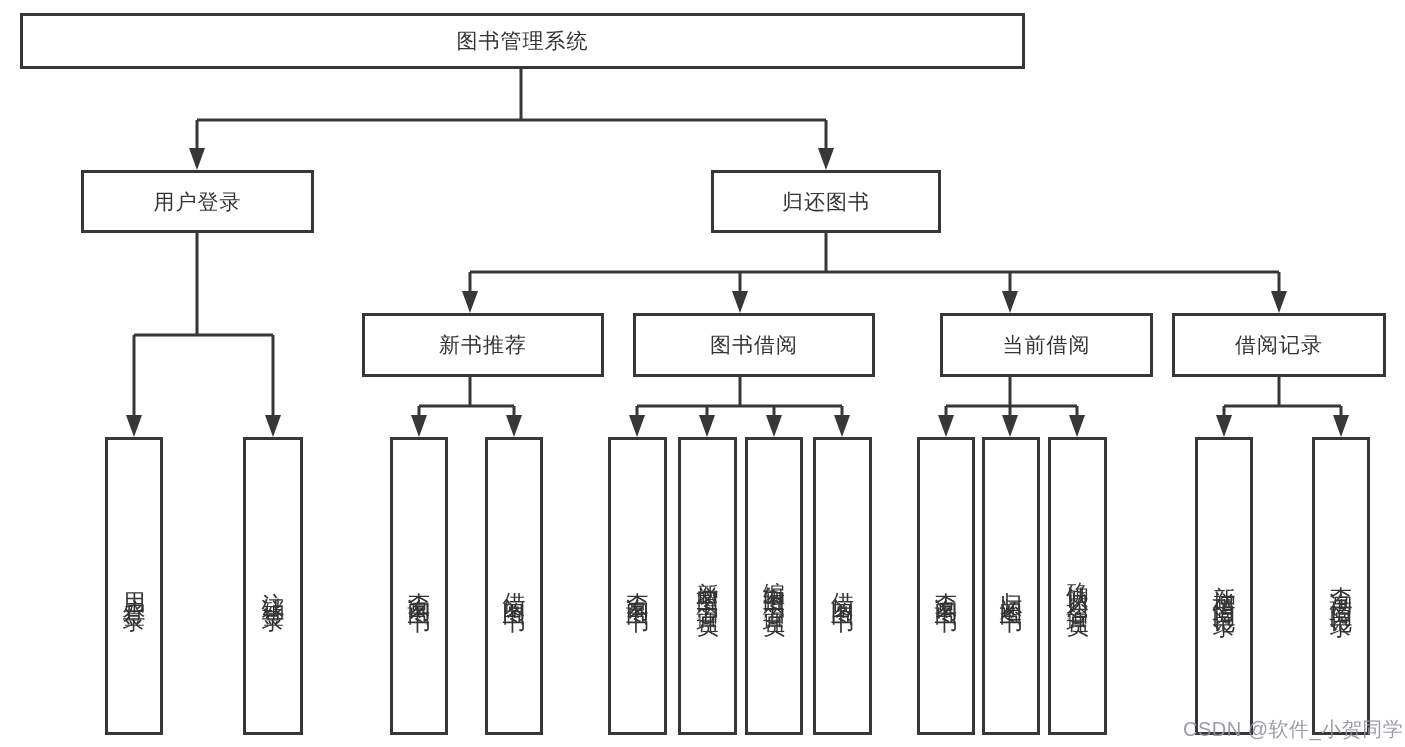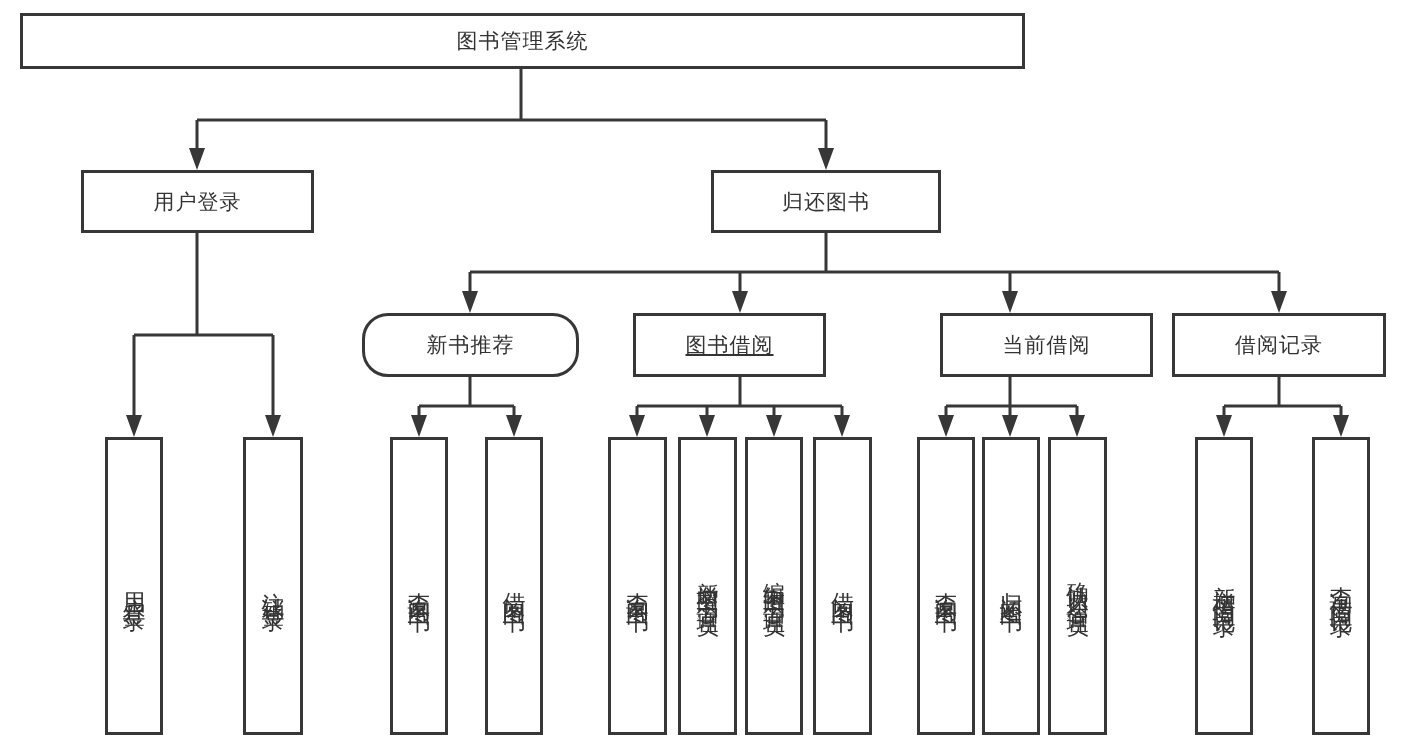--- a/index.html
+++ b/index.html
@@ -46,22 +46,22 @@
     font-size: 20px;
     color: rgba(148, 148, 158, 0.92);
     letter-spacing: 0.5px;
     white-space: nowrap;
     z-index: 5;
   }
   
   .n-root  { left: 20px;  top: 13px;  width: 1005px; height: 56px; }
   .n-l2a   { left: 81px;  top: 170px; width: 233px;  height: 63px; }
   .n-l2b   { left: 711px; top: 170px; width: 230px;  height: 63px; }
-  .n-l3a   { left: 362px; top: 313px; width: 217px;  height: 64px; border-radius: 26px; }
-  .n-l3b   { left: 633px; top: 313px; width: 193px;  height: 64px; text-decoration: underline; }
+  .n-l3a   { left: 362px; top: 313px; width: 242px;  height: 64px; }
+  .n-l3b   { left: 633px; top: 313px; width: 242px;  height: 64px; }
   .n-l3c   { left: 904px; top: 313px; width: 213px;  height: 64px; margin-left: 36px; }
   .n-l3d   { left: 1172px;top: 313px; width: 214px;  height: 64px; font-family: Liberation Serif, serif; }
   .leaf    { top: 437px; height: 298px; }
   .n-f1  { left: 105px;  width: 58px; }
   .n-f2  { left: 243px;  width: 60px; }
   .n-f3  { left: 390px;  width: 58px; }
   .n-f4  { left: 485px;  width: 58px; }
   .n-f5  { left: 608px;  width: 59px; }
   .n-f6  { left: 678px;  width: 59px; }
   .n-f7  { left: 745px;  width: 58px; }
@@ -184,14 +184,15 @@
     <span>确认归还（管理员）</span>
   </div>
 
   <div class="node vnode leaf n-f12">
     <span>新增借阅记录</span>
   </div>
   <div class="node vnode leaf n-f13">
     <span>查询借阅记录</span>
   </div>
 
+  <div class="watermark">CSDN @软件_小贺同学</div>
 
 </div>
 
 </body></html>

